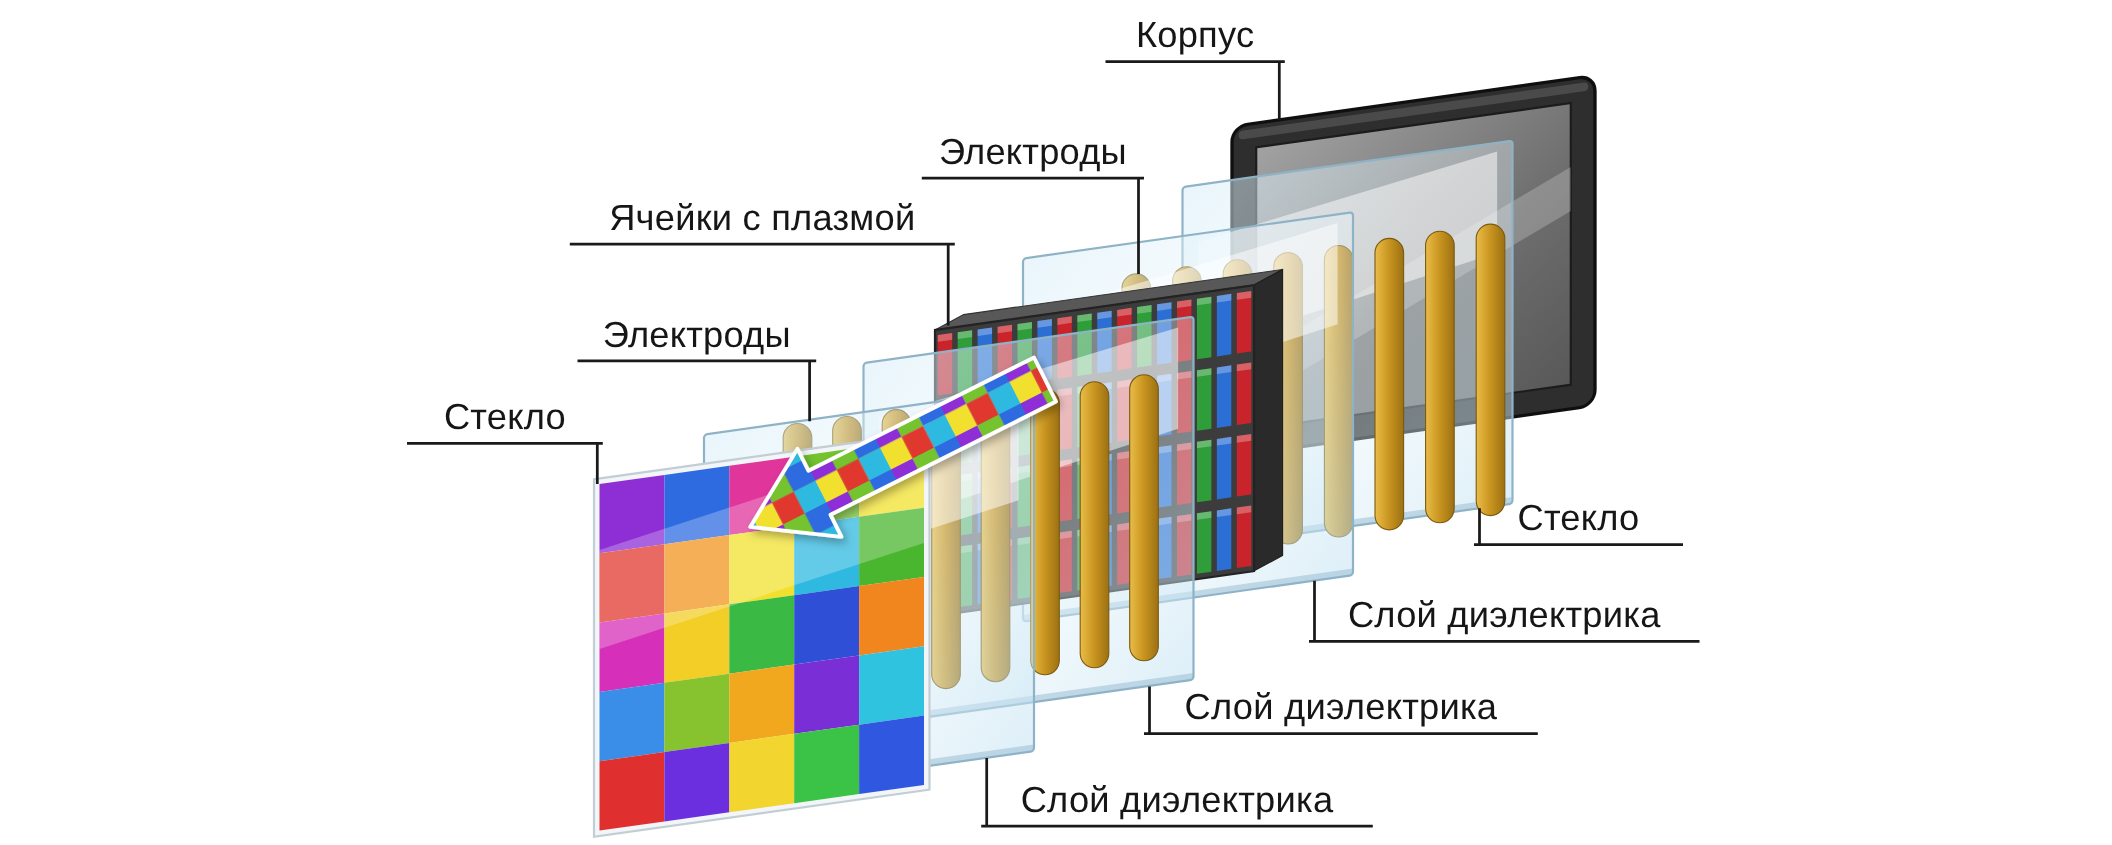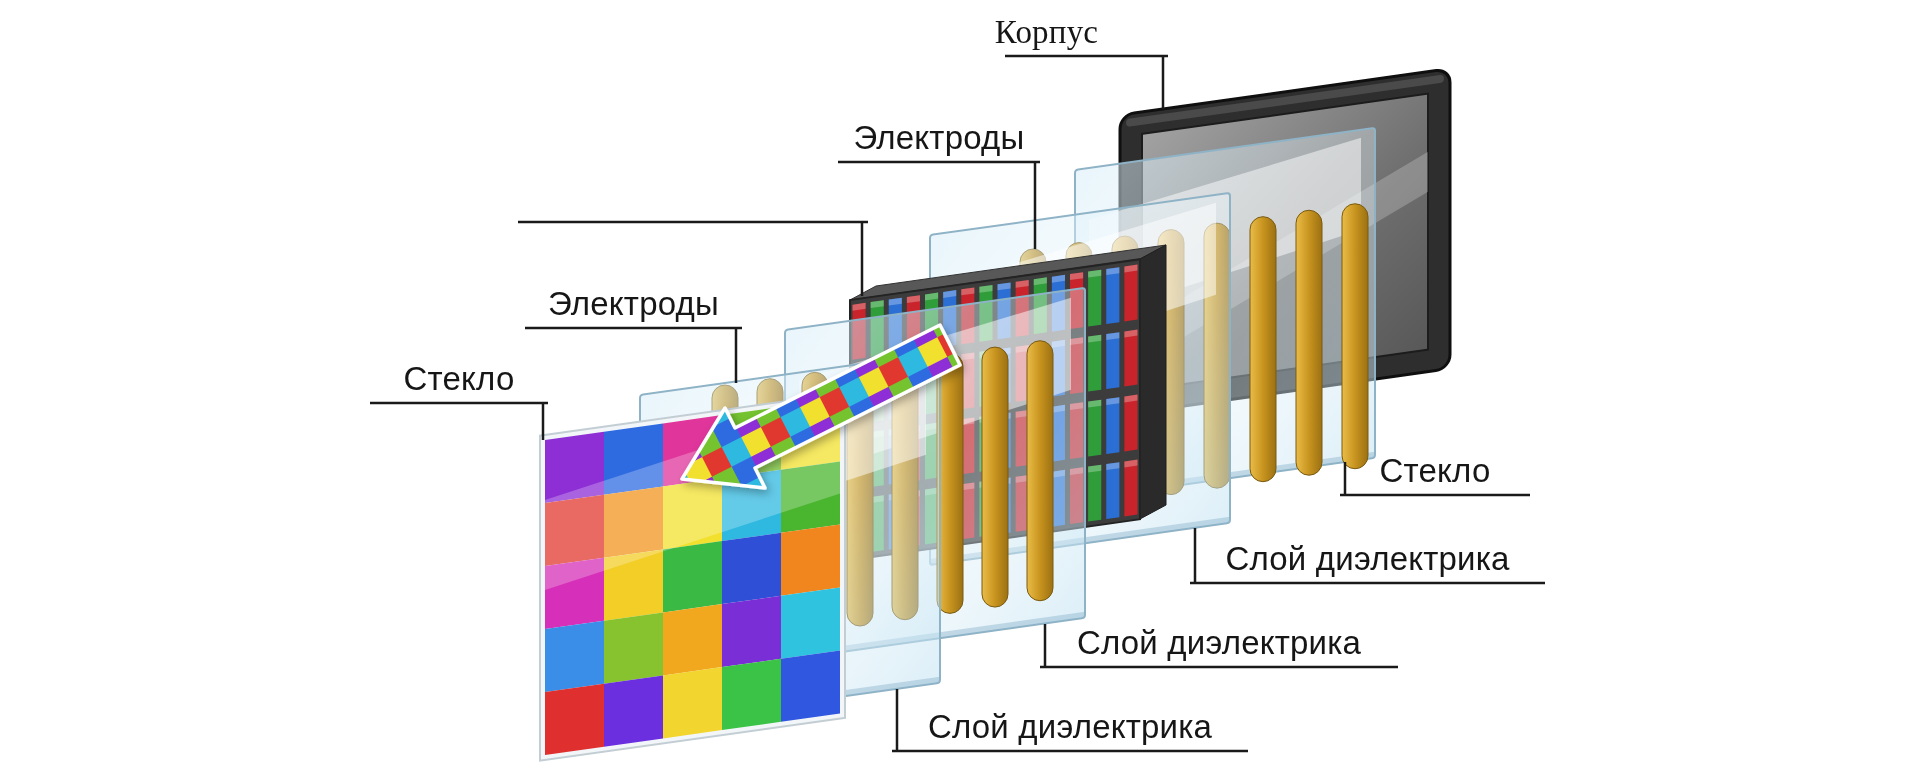--- a/index.html
+++ b/index.html
@@ -281,21 +281,22 @@
       <path d="M518 222 H868 M862 222 V296"></path>
       <path d="M525 328 H742 M736 328 V383"></path>
       <path d="M370 403 H548 M543 403 V440"></path>
       <path d="M1530 495 H1340 M1345 495 V462"></path>
       <path d="M1545 583 H1190 M1195 583 V528"></path>
       <path d="M1398 667 H1040 M1045 667 V624"></path>
       <path d="M1248 751 H892 M897 751 V689"></path>
     </g>
   </svg>
 
-  <div class="lbl" style="left:965px; top:10px;  width:163px;font-family:Liberation Serif, serif;">Корпус</div>
+  <div class="lbl" style="left:1005px; top:10px;  width:163px;">Корпус</div>
   <div class="lbl" style="left:838px;  top:116px; width:202px;">Электроды</div>
+  <div class="lbl" style="left:518px;  top:176px; width:350px;">Ячейки с плазмой</div>
   <div class="lbl" style="left:525px;  top:282px; width:217px;">Электроды</div>
   <div class="lbl" style="left:370px;  top:357px; width:178px;">Стекло</div>
   <div class="lbl" style="left:1340px; top:449px; width:190px;">Стекло</div>
   <div class="lbl" style="left:1190px; top:537px; width:355px;">Слой диэлектрика</div>
   <div class="lbl" style="left:1040px; top:621px; width:358px;">Слой диэлектрика</div>
   <div class="lbl" style="left:892px;  top:705px; width:356px;">Слой диэлектрика</div>
 </div>
 
 </body></html>

